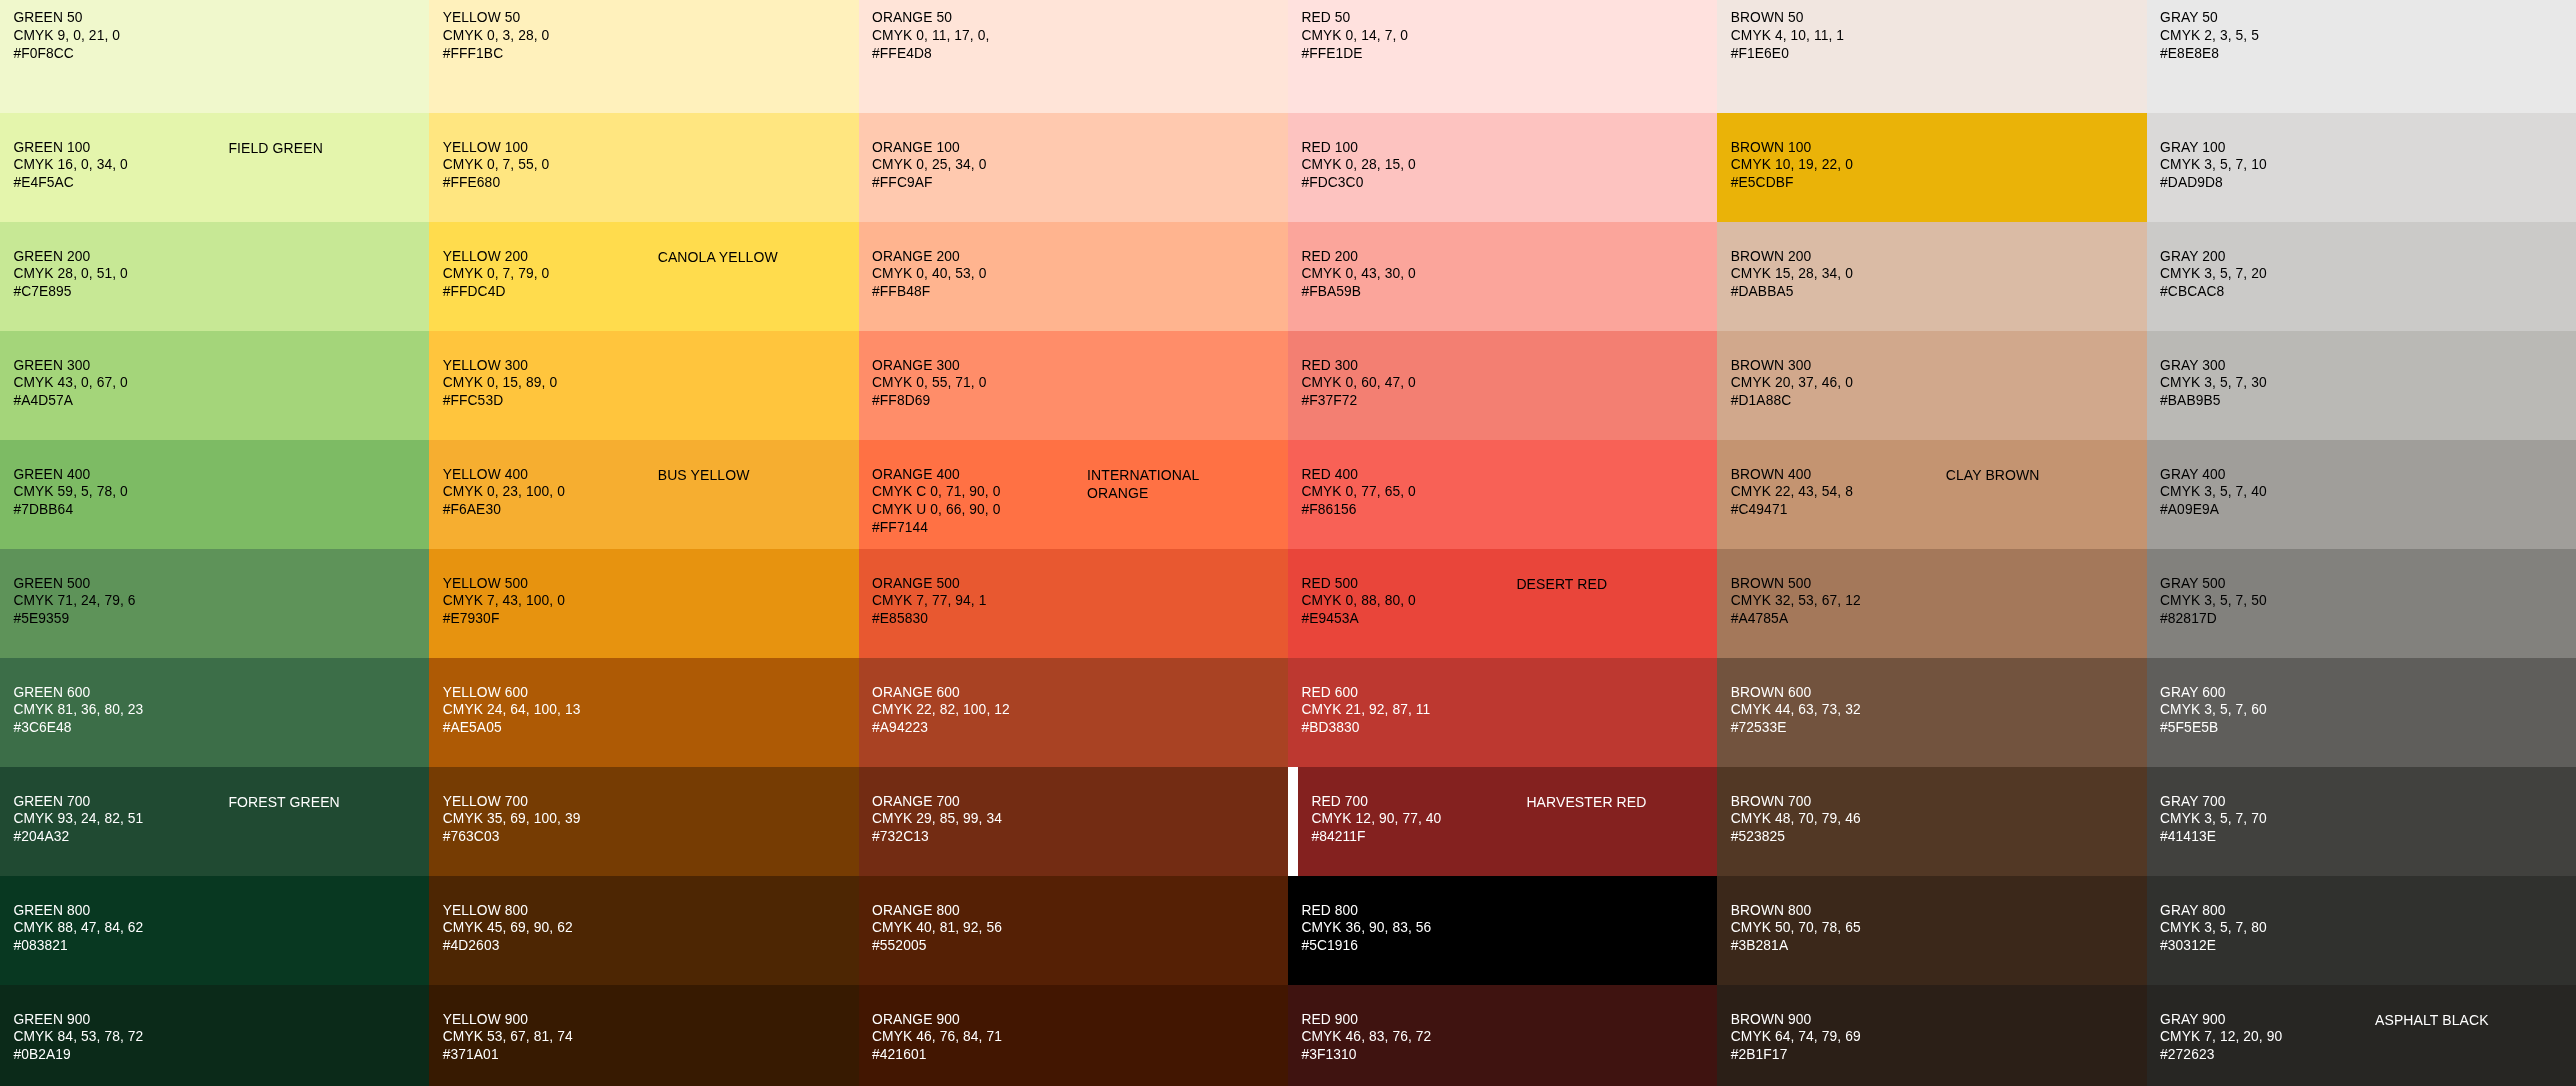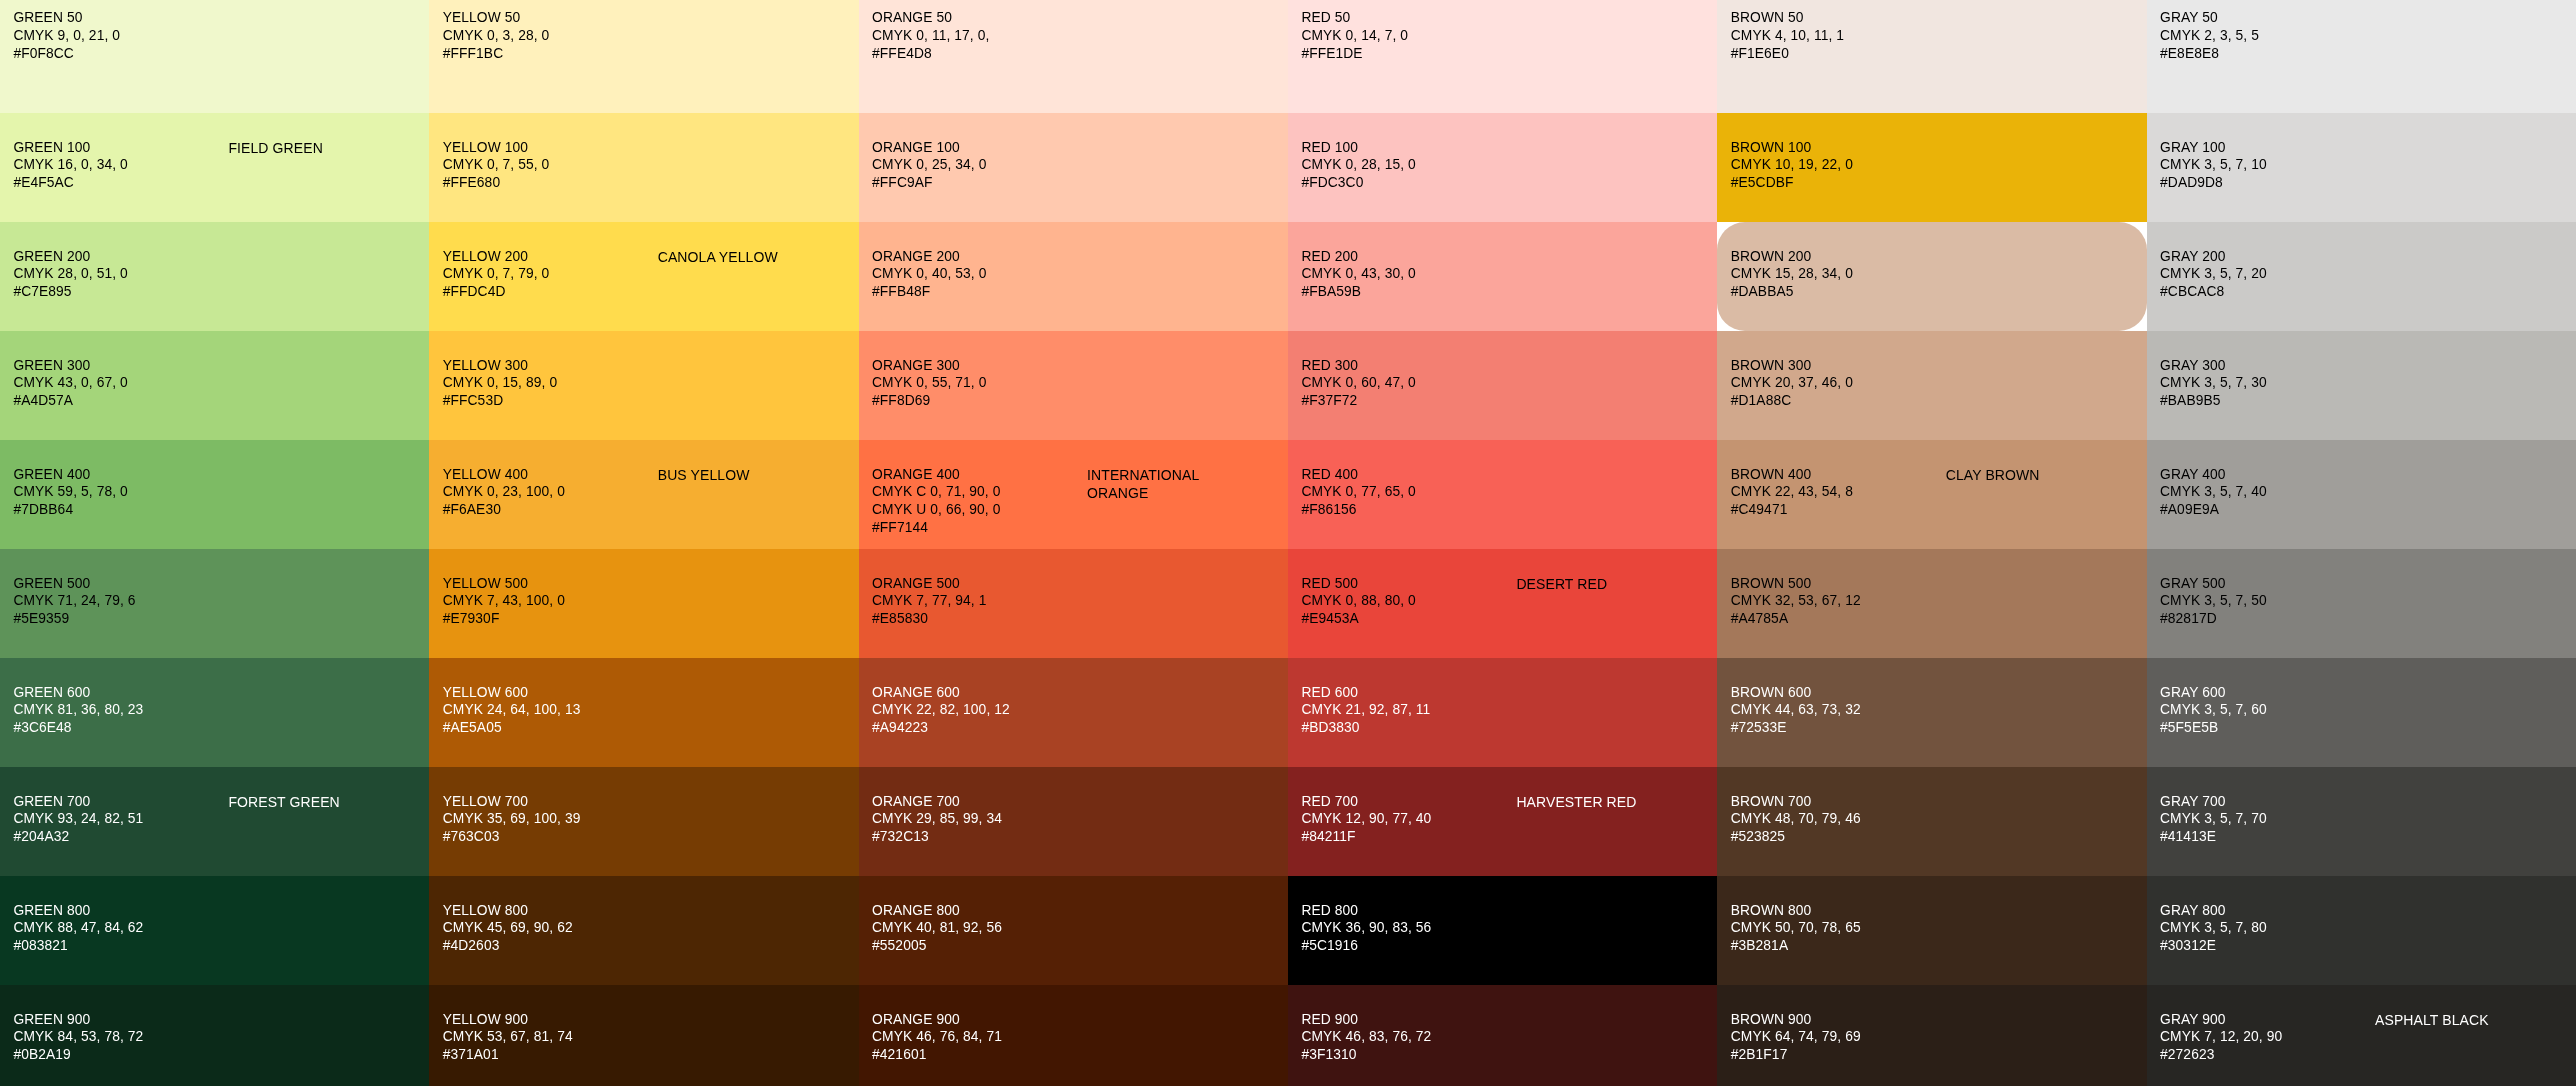--- a/index.html
+++ b/index.html
@@ -137,21 +137,21 @@
     <div class="swatch row-200" style="background: rgb(255, 180, 143); color: rgb(0, 0, 0);">
       <div class="swatch-inner">
         <div class="swatch-meta"><span class="swatch-name">ORANGE 200</span><span class="swatch-cmyk">CMYK 0, 40, 53, 0</span><span class="swatch-hex">#FFB48F</span></div>
       </div>
     </div>
     <div class="swatch row-200" style="background: rgb(251, 165, 155); color: rgb(0, 0, 0);">
       <div class="swatch-inner">
         <div class="swatch-meta"><span class="swatch-name">RED 200</span><span class="swatch-cmyk">CMYK 0, 43, 30, 0</span><span class="swatch-hex">#FBA59B</span></div>
       </div>
     </div>
-    <div class="swatch row-200" style="background: rgb(218, 187, 165); color: rgb(0, 0, 0); border-radius: 28px;">
+    <div class="swatch row-200" style="background: rgb(218, 187, 165); color: rgb(0, 0, 0);">
       <div class="swatch-inner">
         <div class="swatch-meta"><span class="swatch-name">BROWN 200</span><span class="swatch-cmyk">CMYK 15, 28, 34, 0</span><span class="swatch-hex">#DABBA5</span></div>
       </div>
     </div>
     <div class="swatch row-200" style="background: rgb(203, 202, 200); color: rgb(0, 0, 0);">
       <div class="swatch-inner">
         <div class="swatch-meta"><span class="swatch-name">GRAY 200</span><span class="swatch-cmyk">CMYK 3, 5, 7, 20</span><span class="swatch-hex">#CBCAC8</span></div>
       </div>
     </div>
     <div class="swatch row-300" style="background: rgb(164, 213, 122); color: rgb(0, 0, 0);">
@@ -288,21 +288,21 @@
     <div class="swatch row-700" style="background: rgb(118, 60, 3); color: rgb(255, 255, 255);">
       <div class="swatch-inner">
         <div class="swatch-meta"><span class="swatch-name">YELLOW 700</span><span class="swatch-cmyk">CMYK 35, 69, 100, 39</span><span class="swatch-hex">#763C03</span></div>
       </div>
     </div>
     <div class="swatch row-700" style="background: rgb(115, 44, 19); color: rgb(255, 255, 255);">
       <div class="swatch-inner">
         <div class="swatch-meta"><span class="swatch-name">ORANGE 700</span><span class="swatch-cmyk">CMYK 29, 85, 99, 34</span><span class="swatch-hex">#732C13</span></div>
       </div>
     </div>
-    <div class="swatch row-700" style="background: rgb(132, 33, 31); color: rgb(255, 255, 255);">
+    <div class="swatch row-700" style="background: rgb(132, 33, 31); color: rgb(255, 255, 255); margin-left: 10px;">
       <div class="swatch-inner">
         <div class="swatch-meta"><span class="swatch-name">RED 700</span><span class="swatch-cmyk">CMYK 12, 90, 77, 40</span><span class="swatch-hex">#84211F</span></div>
         <div class="swatch-nickname">HARVESTER RED</div>
       </div>
     </div>
     <div class="swatch row-700" style="background: rgb(82, 56, 37); color: rgb(255, 255, 255);">
       <div class="swatch-inner">
         <div class="swatch-meta"><span class="swatch-name">BROWN 700</span><span class="swatch-cmyk">CMYK 48, 70, 79, 46</span><span class="swatch-hex">#523825</span></div>
       </div>
     </div>

